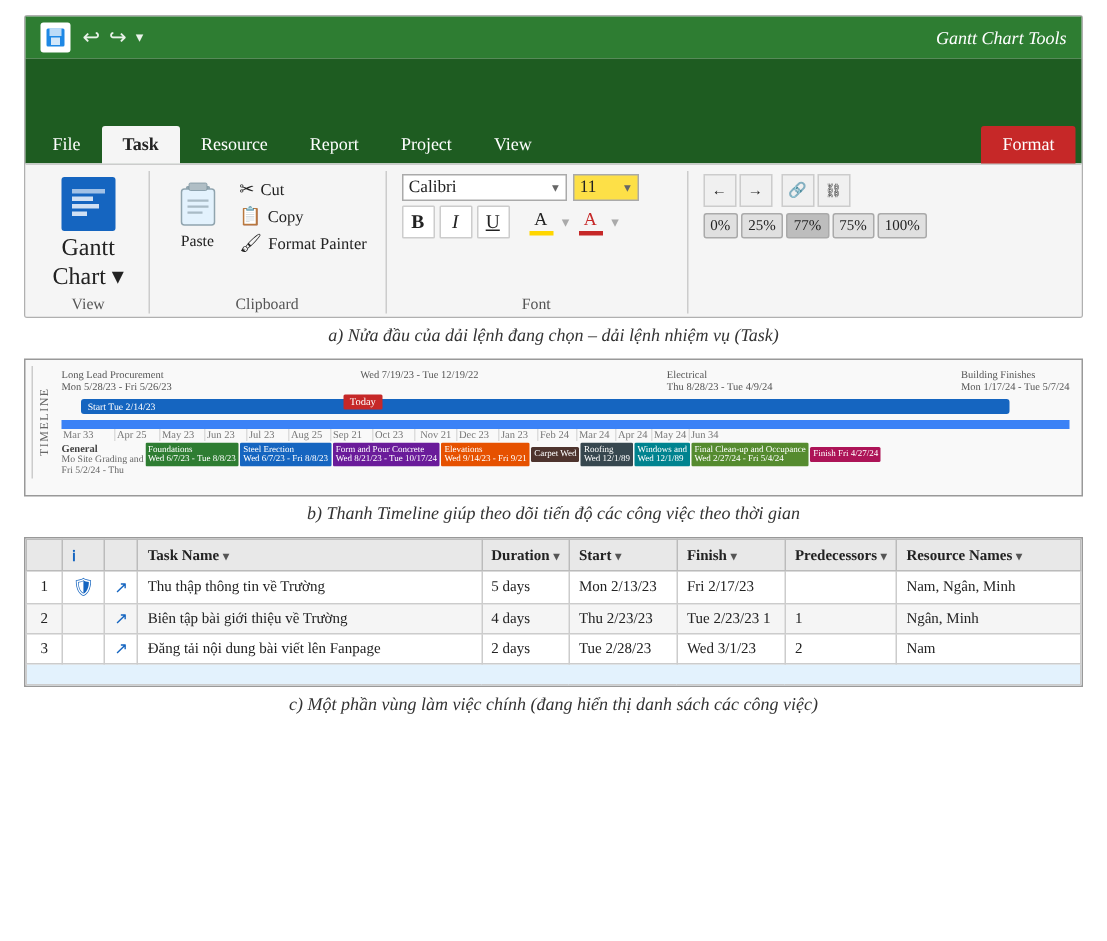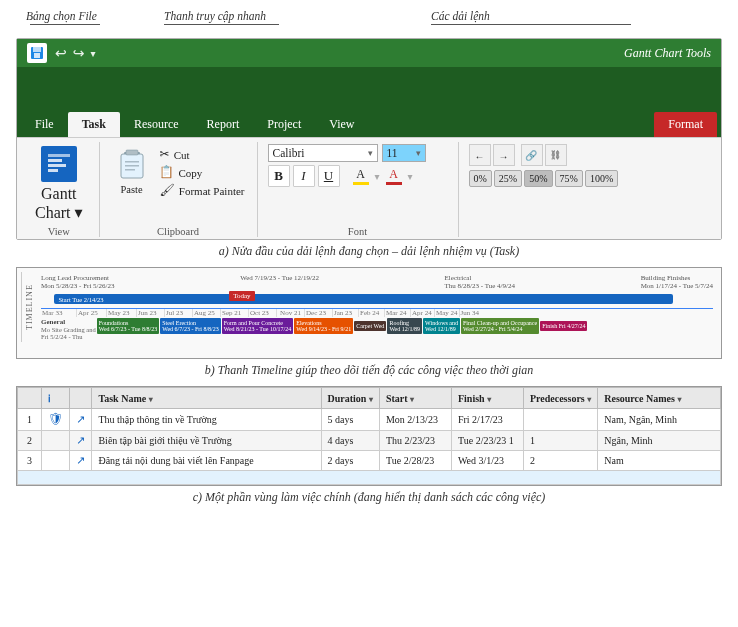--- a/index.html
+++ b/index.html
@@ -214,21 +214,21 @@
       border: 1px solid #aaa;
       background: #fff;
       padding: 2px 4px;
       font-size: 11.5px;
       width: 110px;
       cursor: pointer;
       display: flex; align-items: center; justify-content: space-between;
     }
     .font-size-select {
       border: 1px solid #aaa;
-      background: #7dd3fc;
+      background: #fde047;
       padding: 2px 4px;
       font-size: 11.5px;
       width: 44px;
       cursor: pointer;
       display: flex; align-items: center; justify-content: space-between;
     }
     .select-arrow { font-size: 9px; color: #666; }
     .font-row2 {
       display: flex;
       gap: 3px;
@@ -369,28 +369,20 @@
       color: #222;
       margin-top: 6px;
       font-weight: 500;
     }
   </style>
 </head>
 <body>
 
 <div class="outer-wrapper">
 
-  <div class="labels-row">
-    <div class="bracket-line bracket-left"></div>
-    <span class="lbl" style="left:10px; top:0">Bảng chọn File</span>
-    <div class="bracket-line bracket-mid"></div>
-    <span class="lbl" style="left:148px; top:0">Thanh truy cập nhanh</span>
-    <div class="bracket-line bracket-right"></div>
-    <span class="lbl" style="left:415px; top:0">Các dải lệnh</span>
-  </div>
 
   <div class="ribbon-outer">
 
     <div class="ribbon-titlebar">
       <div class="titlebar-left">
 
         <div class="title-icon">
           <svg width="14" height="14" viewBox="0 0 14 14">
             <rect x="1" y="1" width="12" height="12" rx="1" fill="#1e88e5"></rect>
             <rect x="3" y="1" width="8" height="5" fill="#fff" opacity="0.7"></rect>
@@ -511,21 +503,21 @@
           <div class="indent-group-content">
             <div class="indent-row">
               <div class="ind-btn">←</div>
               <div class="ind-btn">→</div>
               <div class="ind-btn" style="margin-left:4px;">🔗</div>
               <div class="ind-btn" style="font-size:9px;">⛓</div>
             </div>
             <div class="zoom-row">
               <div class="zoom-chip">0%</div>
               <div class="zoom-chip">25%</div>
-              <div class="zoom-chip active">50%</div>
+              <div class="zoom-chip active">77%</div>
               <div class="zoom-chip">75%</div>
               <div class="zoom-chip">100%</div>
             </div>
           </div>
         </div>
         <div class="group-label">&nbsp;</div>
       </div>
 
     </div>
   </div>
@@ -547,21 +539,21 @@
             <span>Building Finishes<br>Mon 1/17/24 - Tue 5/7/24</span>
           </div>
 
           <div style="position:relative; height:16px; margin-bottom:1px;">
             <div style="position:absolute; left:28%; top:0; background:#c62828; color:#fff; font-size:7px; padding:1px 4px; border-radius:1px; white-space:nowrap; z-index:2;">Today</div>
             <div style="position:absolute; left:2%; top:3px; width:92%; height:10px; background:#1565c0; border-radius:2px; display:flex; align-items:center;">
               <span style="color:#fff; font-size:6.5px; padding-left:4px;">Start Tue 2/14/23</span>
             </div>
           </div>
 
-          <div style="display:flex; border-top:1px solid #3b82f6; margin-bottom:1px;">
+          <div style="display:flex; border-top:6px solid #3b82f6; margin-bottom:1px;">
             <span style="font-size:7px; color:#777; min-width:36px; border-right:1px solid #ddd; padding:0 1px;">Mar 33</span>
             <span style="font-size:7px; color:#777; min-width:30px; border-right:1px solid #ddd; padding:0 1px;">Apr 25</span>
             <span style="font-size:7px; color:#777; min-width:30px; border-right:1px solid #ddd; padding:0 1px;">May 23</span>
             <span style="font-size:7px; color:#777; min-width:28px; border-right:1px solid #ddd; padding:0 1px;">Jun 23</span>
             <span style="font-size:7px; color:#777; min-width:28px; border-right:1px solid #ddd; padding:0 1px;">Jul 23</span>
             <span style="font-size:7px; color:#777; min-width:28px; border-right:1px solid #ddd; padding:0 1px;">Aug 25</span>
             <span style="font-size:7px; color:#777; min-width:28px; border-right:1px solid #ddd; padding:0 1px;">Sep 21</span>
             <span style="font-size:7px; color:#777; min-width:28px; border-right:1px solid #ddd; padding:0 1px;">Oct 23</span>
             <span style="font-size:7px; color:#777; min-width:28px; border-right:1px solid #ddd; padding:0 1px;text-align:center;">Nov 21</span>
             <span style="font-size:7px; color:#777; min-width:28px; border-right:1px solid #ddd; padding:0 1px;">Dec 23</span>

